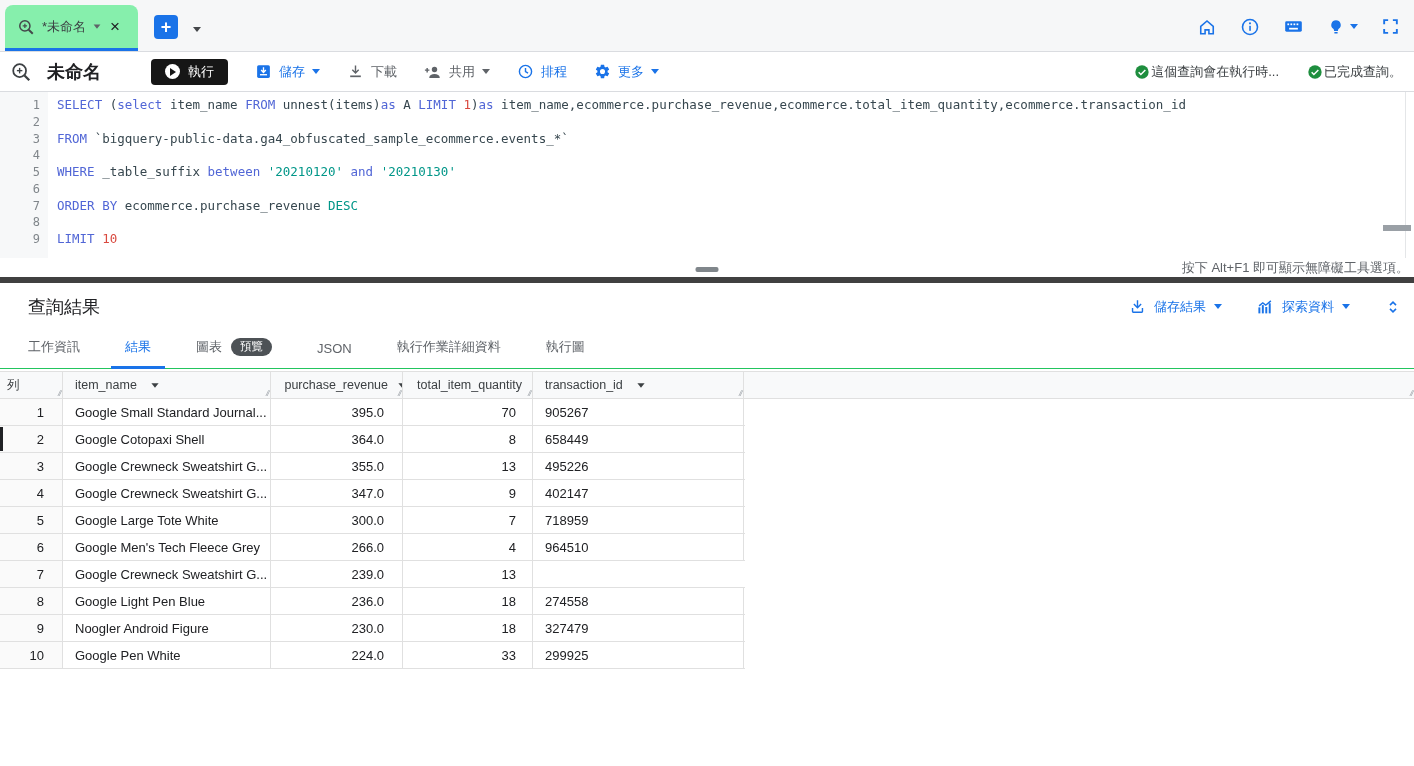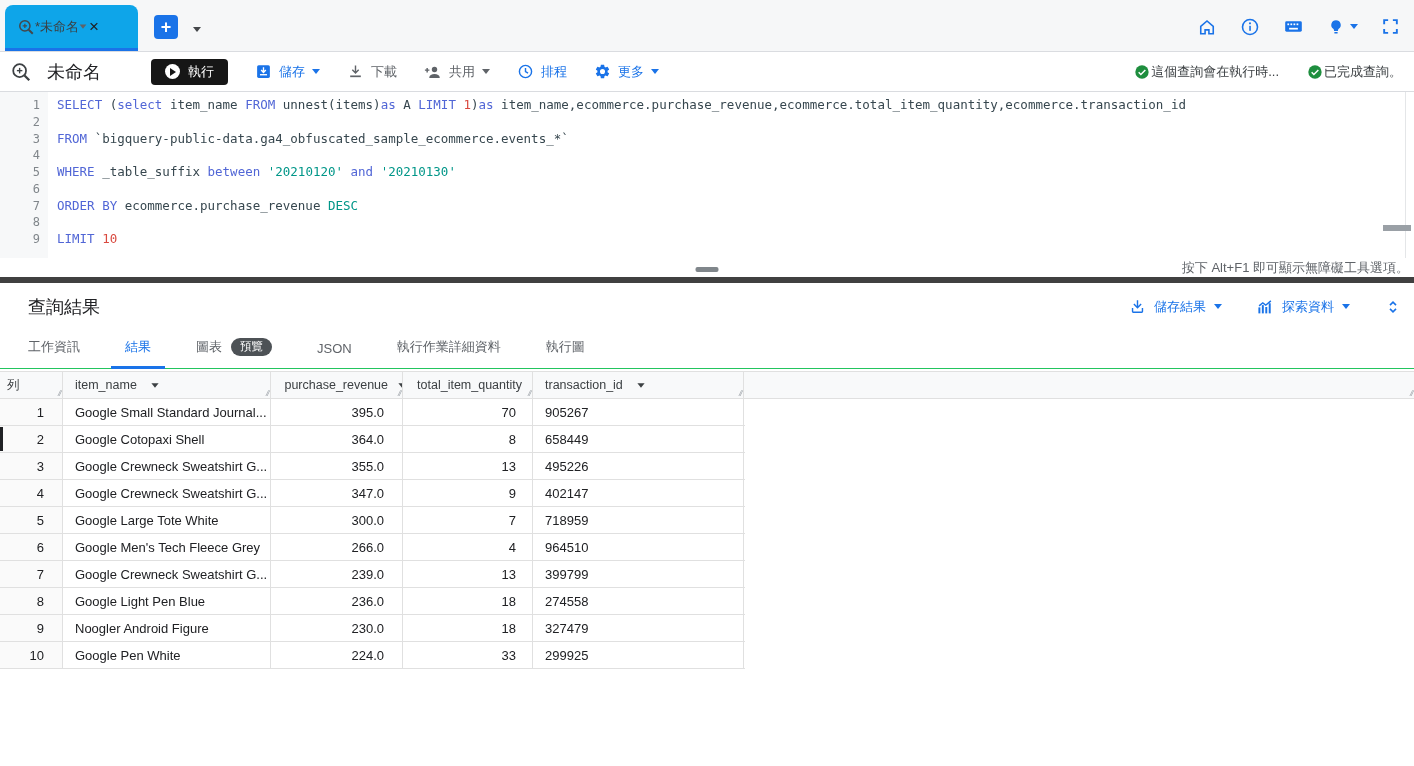--- a/index.html
+++ b/index.html
@@ -5,39 +5,39 @@
   * { box-sizing: border-box; margin: 0; padding: 0; }
   html,body { width:1414px; height:766px; background:#fff; overflow:hidden;
     font-family:"Liberation Sans",sans-serif; color:#202124; }
   svg { display:block; }
   .caret { width:0; height:0; border-left:4px solid transparent; border-right:4px solid transparent;
     border-top:5px solid currentColor; display:inline-block; flex:none; }
 
   
   .tabstrip { height:52px; background:#F6F7F8; border-bottom:1px solid #DADCE0;
     display:flex; align-items:flex-end; }
-  .tab { margin-left:5px; height:46px; width:133px; background:#0ea5e9;
+  .tab { margin-left:5px; height:46px; width:133px; background:#86efac;
     border-radius:8px 8px 0 0; border-bottom:3px solid #1A73E8;
-    display:flex; align-items:center; padding:0 8px 0 12px; }
+    display:flex; align-items:center; gap:7px; padding:0 8px 0 12px; }
   .tab-title { font-size:13px; color:#3C4043; }
   .tab .caret { color:#5F6368; transform:scale(.85); }
   .closex { font-size:17px; color:#202124; margin-left:2px; line-height:1; cursor:default; }
   .addbtn { width:24px; height:24px; background:#1A73E8; border-radius:4px; color:#fff;
     font-size:18px; display:flex; align-items:center; justify-content:center;
     margin:0 0 12px 16px; font-weight:bold; }
   .addcaret { margin:0 0 19px 15px; color:#44474A; }
   .strip-right { margin-left:auto; display:flex; align-items:center; gap:23px;
     padding:0 14px 14px 0; color:#1A73E8; }
   .bulbgroup { display:flex; align-items:center; gap:5px; color:#1A73E8; }
 
   
   .toolbar { height:40px; border-bottom:1px solid #DADCE0; display:flex; align-items:center;
     padding:0 8px 0 10px; background:#fff; }
   .tb-logo { color:#3C4043; }
-  .doc-title { font-size:18px; font-weight:400; margin:0 50px 0 15px; }
+  .doc-title { font-size:18px; font-weight:700; margin:0 50px 0 15px; }
   .runbtn { background:#161616; color:#fff; height:26px; border-radius:4px; border:none;
     display:flex; align-items:center; gap:8px; padding:0 14px; font-size:13px;
     font-family:inherit; }
   .play { width:15px; height:15px; border-radius:50%; background:#fff; position:relative; flex:none; }
   .play::after { content:""; position:absolute; left:5px; top:3.5px;
     border-left:6.5px solid #161616; border-top:4px solid transparent; border-bottom:4px solid transparent; }
   .tbtn { display:flex; align-items:center; gap:7px; font-size:13px; color:#1A73E8;
     margin-left:27px; background:none; border:none; font-family:inherit; }
   .tbtn.gray { color:#5F6368; }
   .statusgroup { margin-left:auto; display:flex; align-items:center; gap:28px; padding-right:4px; }
@@ -430,21 +430,20 @@
         <div class="td c1">Google Men's Tech Fleece Grey</div>
         <div class="td c2">266.0</div>
         <div class="td c3">4</div>
         <div class="td c4">964510</div>
       </div>
       <div class="tr">
         <div class="td c0">7</div>
         <div class="td c1">Google Crewneck Sweatshirt G...</div>
         <div class="td c2">239.0</div>
         <div class="td c3">13</div>
-        <div class="td c4">399799</div>
       </div>
       <div class="tr">
         <div class="td c0">8</div>
         <div class="td c1">Google Light Pen Blue</div>
         <div class="td c2">236.0</div>
         <div class="td c3">18</div>
         <div class="td c4">274558</div>
       </div>
       <div class="tr">
         <div class="td c0">9</div>

